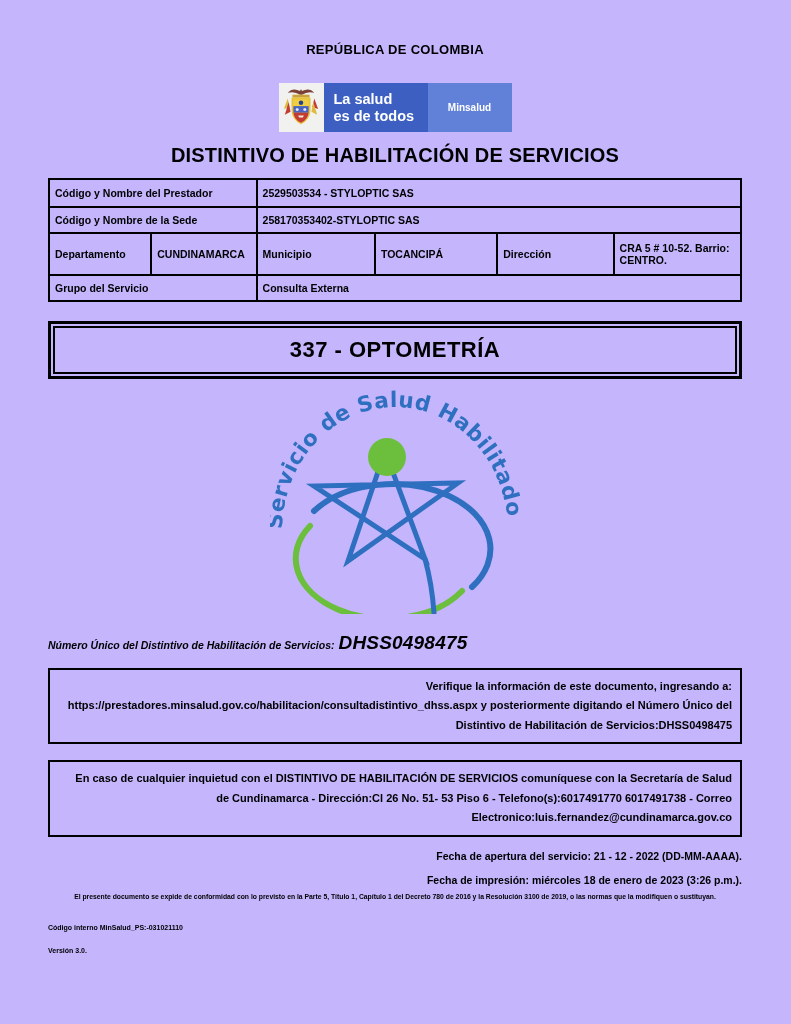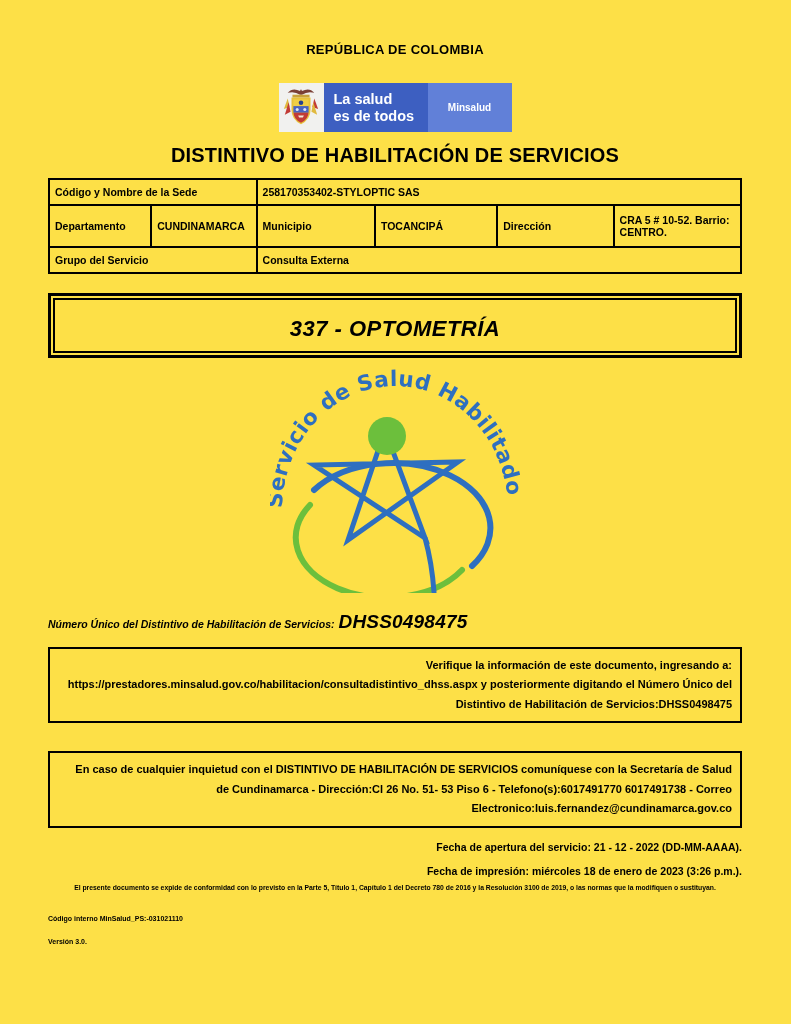--- a/index.html
+++ b/index.html
@@ -1,17 +1,17 @@
 <!DOCTYPE html>
 <html><head>
 <meta charset="utf-8">
 <style>
   html,body{margin:0;padding:0;background:#888;}
   .page{
-    width:791px;height:1024px;background:#fde047;margin:0 auto;
+    width:791px;height:1024px;background:#c4b5fd;margin:0 auto;
     font-family:"Liberation Sans","DejaVu Sans",sans-serif;color:#000;
     box-sizing:border-box;padding:42px 49px 0 48px;position:relative;overflow:hidden;
   }
   .center{text-align:center;}
   .republic-title{font-size:13px;font-weight:bold;letter-spacing:.3px;}
 
   
   .minsalud-logo{width:233px;height:49px;margin:26px auto 0 auto;display:flex;}
   .logo-arms{width:45px;background:#f1f1ef;display:flex;align-items:center;justify-content:center;}
   .logo-tagline{width:104px;background:#3d5fc1;color:#fff;display:flex;flex-direction:column;justify-content:center;padding-left:10px;box-sizing:border-box;}
@@ -26,33 +26,33 @@
   table.info td{border:2px solid #000;font-weight:bold;font-size:10.5px;padding:3px 5px;vertical-align:middle;word-wrap:break-word;}
   td.v-big{font-size:13.5px;}
   td.v-med{font-size:11px;}
   tr.r1 td{height:20px;}
   tr.r2 td{height:18px;}
   tr.r3 td{height:34px;}
   tr.r4 td{height:18px;}
 
   
   .banner-outer{border:3px solid #000;padding:2px;margin-top:19px;}
-  .banner-inner{border:2px solid #000;padding:16px 0 9px 0;text-align:center;font-style:italic;}
+  .banner-inner{border:2px solid #000;padding:9px 0 9px 0;text-align:center;}
   .banner-inner span{font-size:22px;font-weight:bold;letter-spacing:.5px;}
 
   
   .seal-wrap{width:250px;margin:10px auto 0 auto;}
 
   
   .unique-line{margin-top:14px;display:flex;align-items:baseline;}
   .unique-label{font-size:10.5px;font-weight:bold;font-style:italic;}
   .unique-value{font-size:19px;font-weight:bold;font-style:italic;margin-left:4px;letter-spacing:.2px;}
 
   .outline-box{border:2px solid #000;margin-top:14px;padding:7px 8px;text-align:right;font-size:11px;font-weight:bold;line-height:1.75;}
-  .outline-box.contact{margin-top:28px;line-height:1.8;padding-left:18px;}
+  .outline-box.contact{margin-top:16px;line-height:1.8;padding-left:18px;}
 
   .date-line{font-size:10.5px;font-weight:bold;text-align:right;}
   .date-line.first{margin-top:13px;}
   .date-line.second{margin-top:12px;}
 
   .legal-line{font-size:6.8px;font-weight:bold;margin-top:7px;text-align:center;}
   .small-line{font-size:7px;font-weight:bold;margin-top:0;}
   .code-line{margin-top:24px;}
   .version-line{margin-top:16px;}
 </style>
@@ -94,20 +94,24 @@
   <table class="info">
     <colgroup>
       <col style="width:102px">
         <col style="width:105px">
         <col style="width:118px">
       <col style="width:122px">
         <col style="width:116px">
         <col style="width:127px">
     </colgroup>
     <tbody>
+        <tr class="r1">
+      <td colspan="2">Código y Nombre del Prestador</td>
+      <td colspan="4" class="v-big">2529503534 - STYLOPTIC SAS</td>
+    </tr>
     <tr class="r2">
       <td colspan="2">Código y Nombre de la Sede</td>
       <td colspan="4" class="v-med">258170353402-STYLOPTIC SAS</td>
     </tr>
     <tr class="r3">
       <td>Departamento</td>
       <td>CUNDINAMARCA</td>
       <td>Municipio</td>
       <td>TOCANCIPÁ</td>
       <td>Dirección</td>

